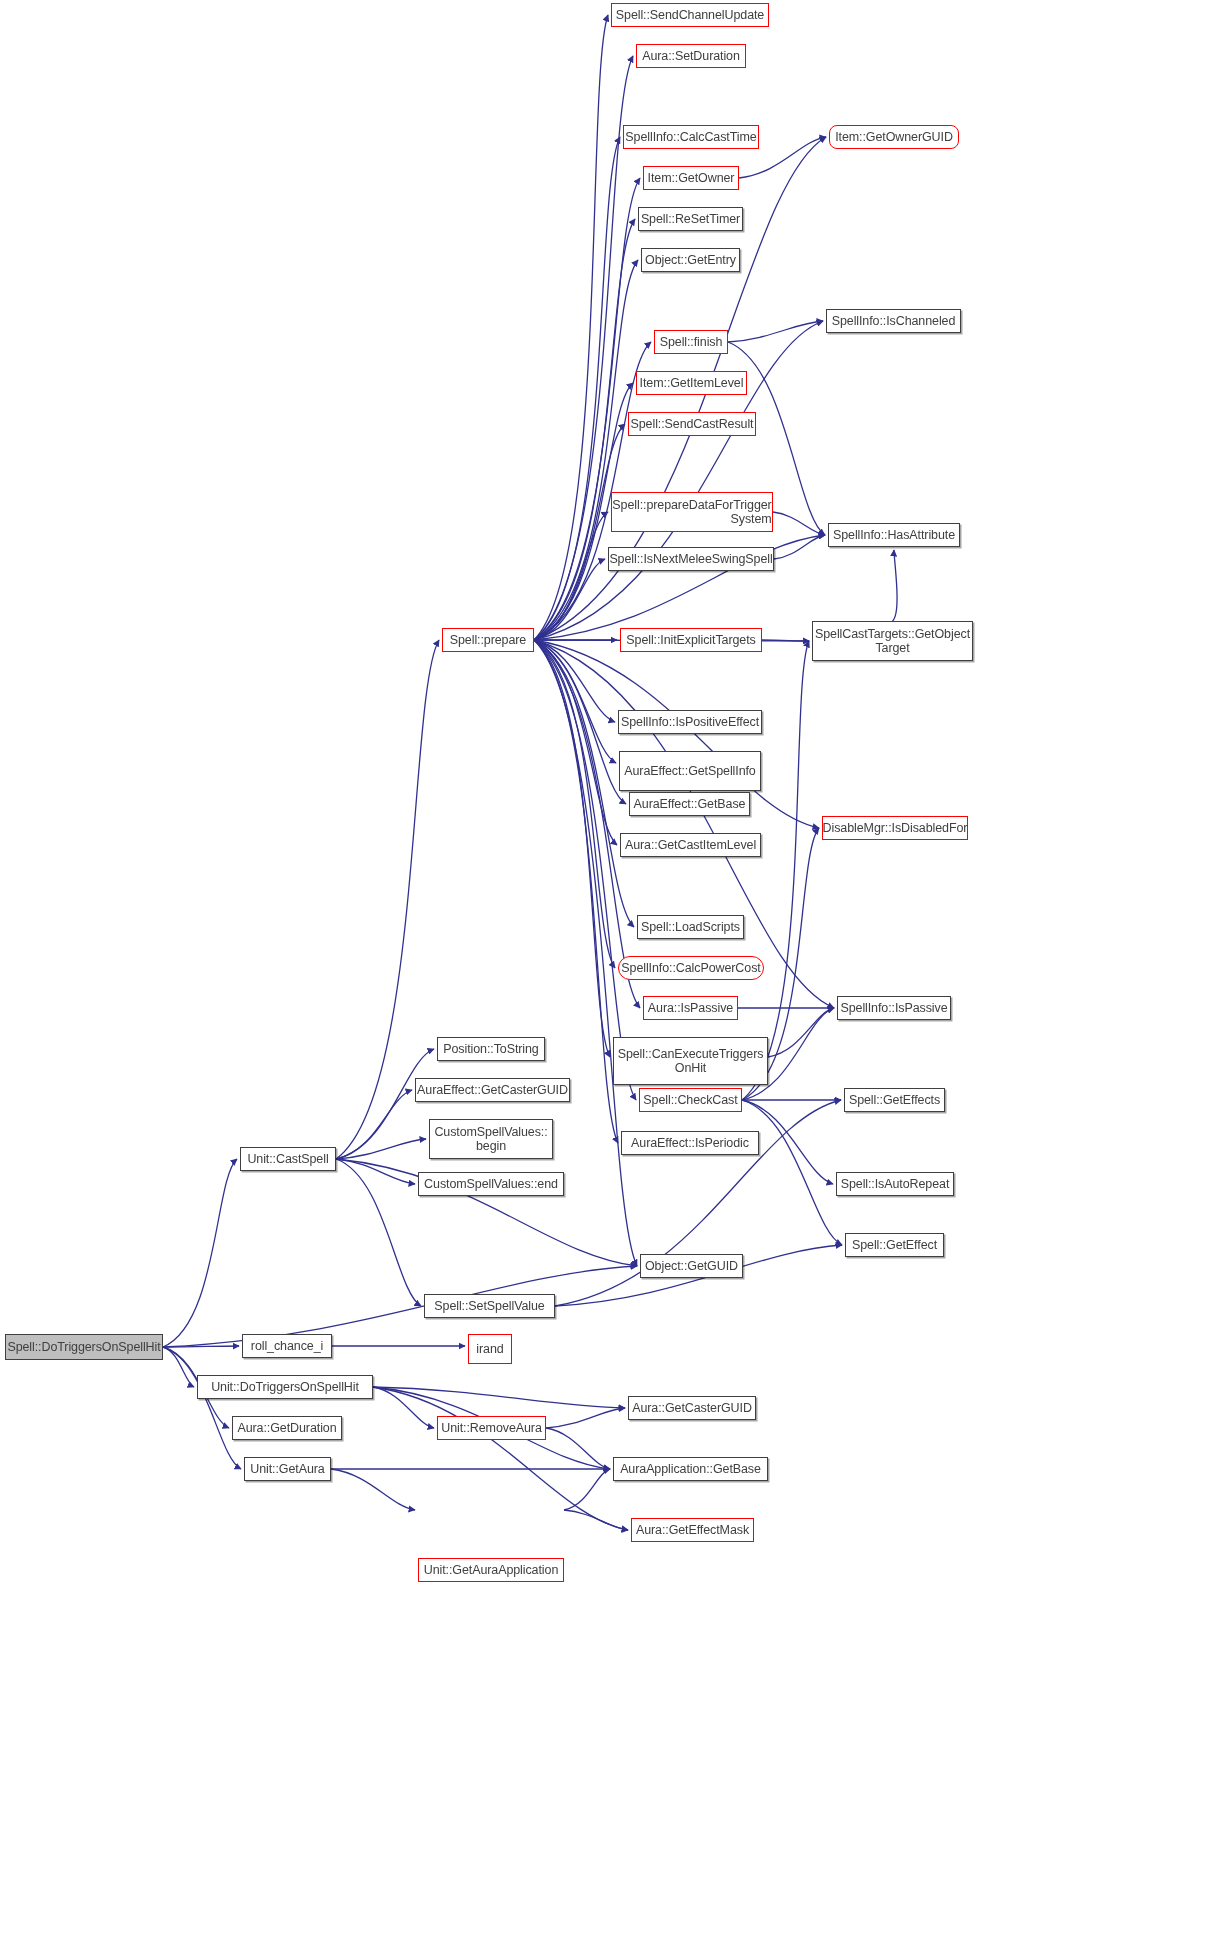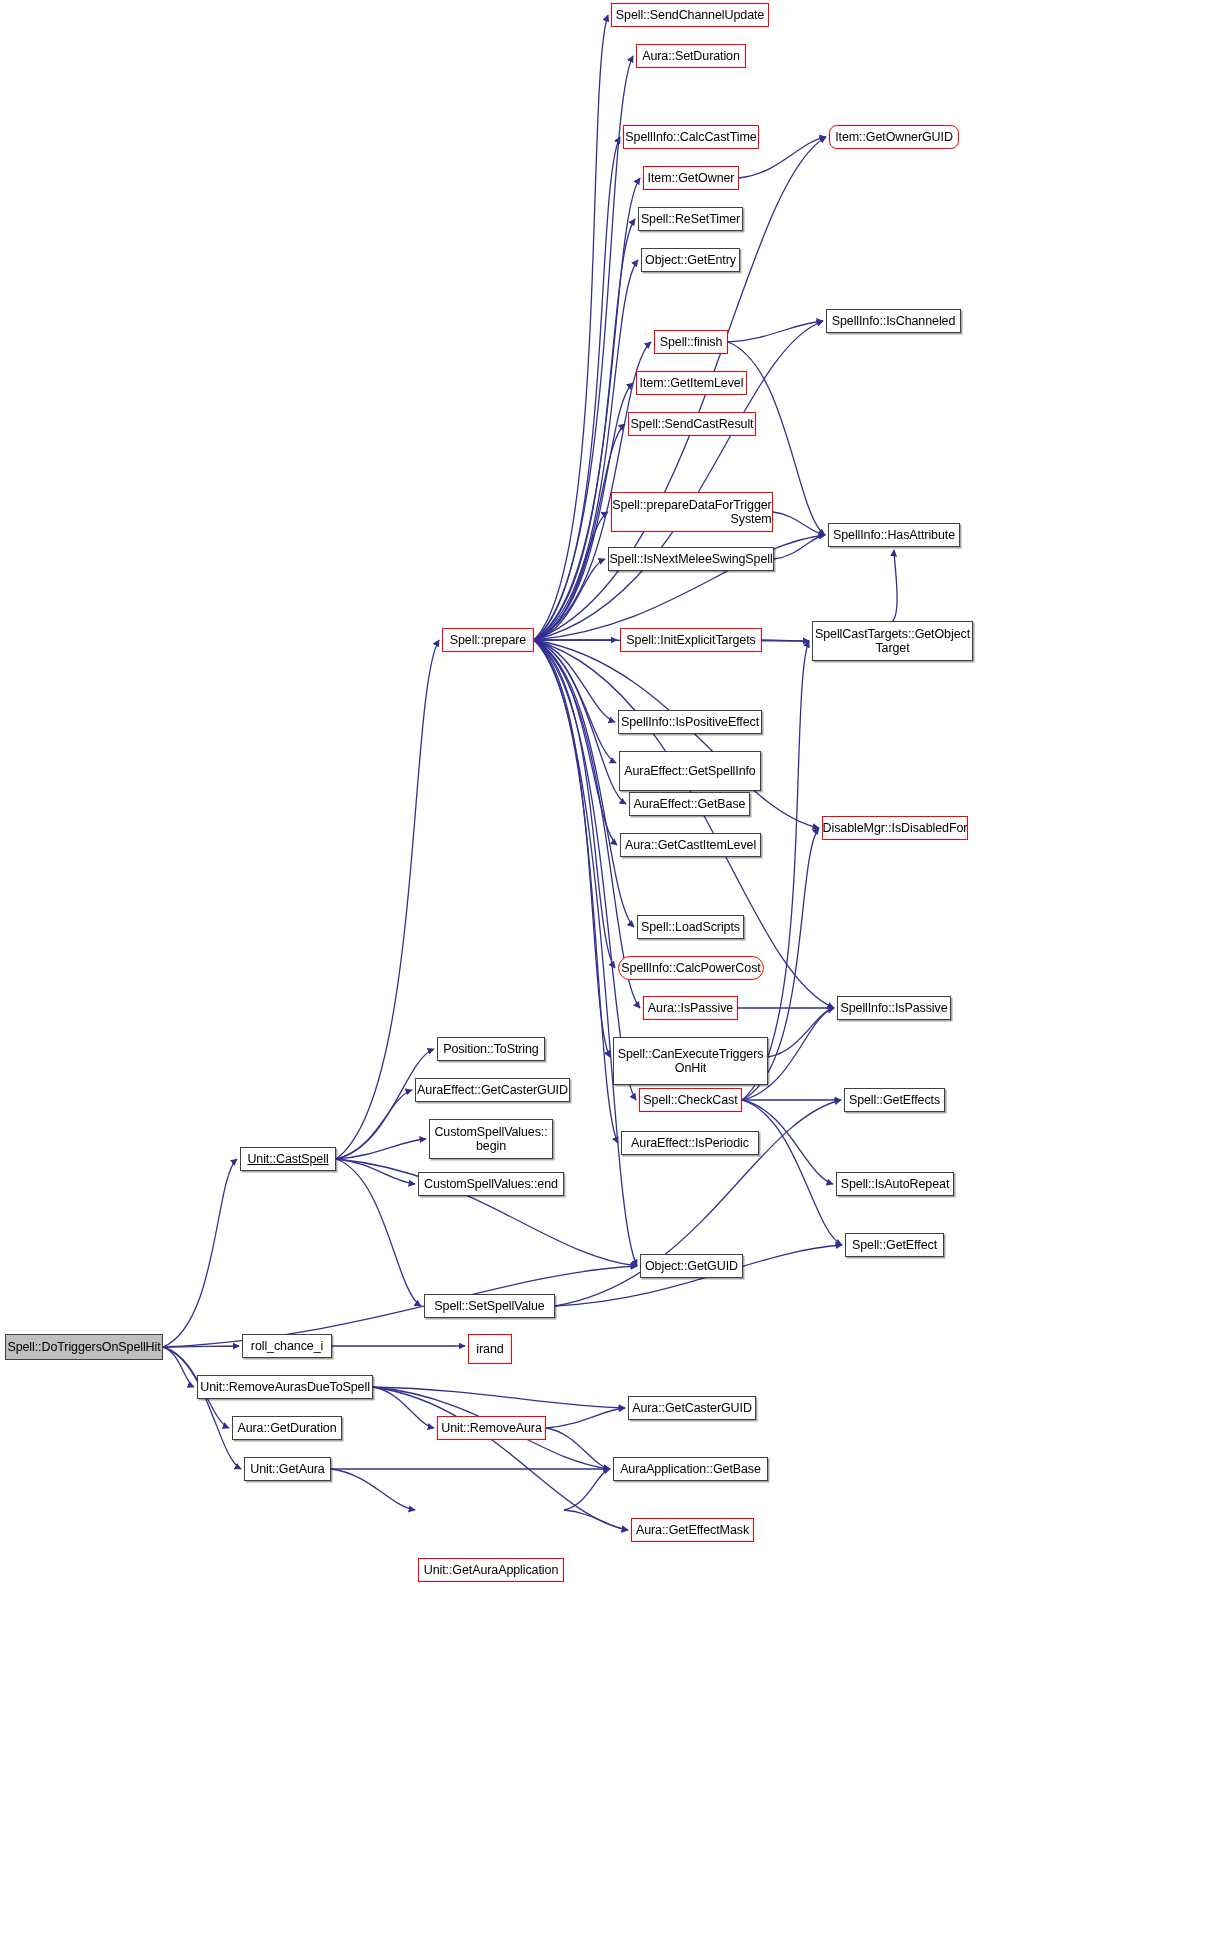--- a/index.html
+++ b/index.html
@@ -24,21 +24,21 @@
   }
   .node {
     position: absolute;
     box-sizing: border-box;
     display: flex;
     align-items: center;
     justify-content: center;
     text-align: center;
     background: #ffffff;
     border: 1px solid #404040;
-    color: #000000;
+    color: #404040;
     font-size: 12.5px;
     line-height: 1.15;
     letter-spacing: -0.1px;
     white-space: pre-line;
     box-shadow: 1.5px 1.5px 0 rgba(0,0,0,0.35);
     padding: 0 3px;
   }
   .node.red {
     border: 1px solid #ff0000;
     box-shadow: none;
@@ -157,26 +157,26 @@
       <div class="node red" style="left: 643px; top: 996px; width: 95px; height: 24px;">Aura::IsPassive</div>
       <div class="node" style="left: 613px; top: 1037px; width: 155px; height: 48px;">Spell::CanExecuteTriggers
 OnHit</div>
       <div class="node red" style="left: 639px; top: 1088px; width: 103px; height: 24px;">Spell::CheckCast</div>
       <div class="node" style="left: 621px; top: 1131px; width: 138px; height: 24px;">AuraEffect::IsPeriodic</div>
       <div class="node" style="left: 437px; top: 1037px; width: 108px; height: 24px;">Position::ToString</div>
       <div class="node" style="left: 415px; top: 1078px; width: 155px; height: 24px;">AuraEffect::GetCasterGUID</div>
       <div class="node" style="left: 429px; top: 1119px; width: 124px; height: 40px;">CustomSpellValues::
 begin</div>
       <div class="node" style="left: 418px; top: 1172px; width: 146px; height: 24px;">CustomSpellValues::end</div>
-      <div class="node" style="left: 240px; top: 1147px; width: 96px; height: 24px; text-decoration: underline;">Unit::CastSpell</div>
+      <div class="node" style="left: 240px; top: 1147px; width: 96px; height: 24px;">Unit::CastSpell</div>
       <div class="node" style="left: 640px; top: 1254px; width: 103px; height: 24px;">Object::GetGUID</div>
       <div class="node" style="left: 424px; top: 1294px; width: 131px; height: 24px;">Spell::SetSpellValue</div>
       <div class="node" style="left: 242px; top: 1334px; width: 90px; height: 24px;">roll_chance_i</div>
       <div class="node red" style="left: 468px; top: 1334px; width: 44px; height: 30px;">irand</div>
-      <div class="node" style="left: 197px; top: 1375px; width: 176px; height: 24px;">Unit::RemoveAurasDueToSpell</div>
+      <div class="node" style="left: 197px; top: 1375px; width: 176px; height: 24px;">Unit::DoTriggersOnSpellHit</div>
       <div class="node" style="left: 232px; top: 1416px; width: 110px; height: 24px;">Aura::GetDuration</div>
       <div class="node red" style="left: 437px; top: 1416px; width: 109px; height: 24px;">Unit::RemoveAura</div>
       <div class="node" style="left: 244px; top: 1457px; width: 87px; height: 24px;">Unit::GetAura</div>
       <div class="node red" style="left: 418px; top: 1558px; width: 146px; height: 24px;">Unit::GetAuraApplication</div>
       <div class="node red" style="left: 829px; top: 125px; width: 130px; height: 24px; border-radius: 8px;">Item::GetOwnerGUID</div>
       <div class="node" style="left: 826px; top: 309px; width: 135px; height: 24px;">SpellInfo::IsChanneled</div>
       <div class="node" style="left: 828px; top: 523px; width: 132px; height: 24px;">SpellInfo::HasAttribute</div>
       <div class="node" style="left: 812px; top: 621px; width: 161px; height: 40px;">SpellCastTargets::GetObject
 Target</div>
       <div class="node red" style="left: 822px; top: 816px; width: 146px; height: 24px;">DisableMgr::IsDisabledFor</div>

